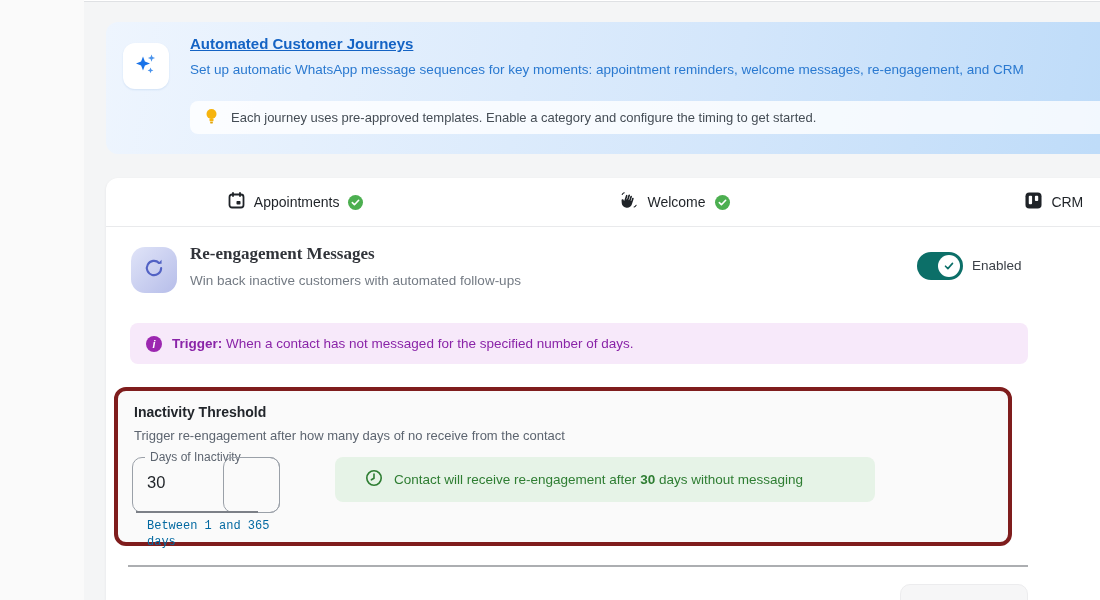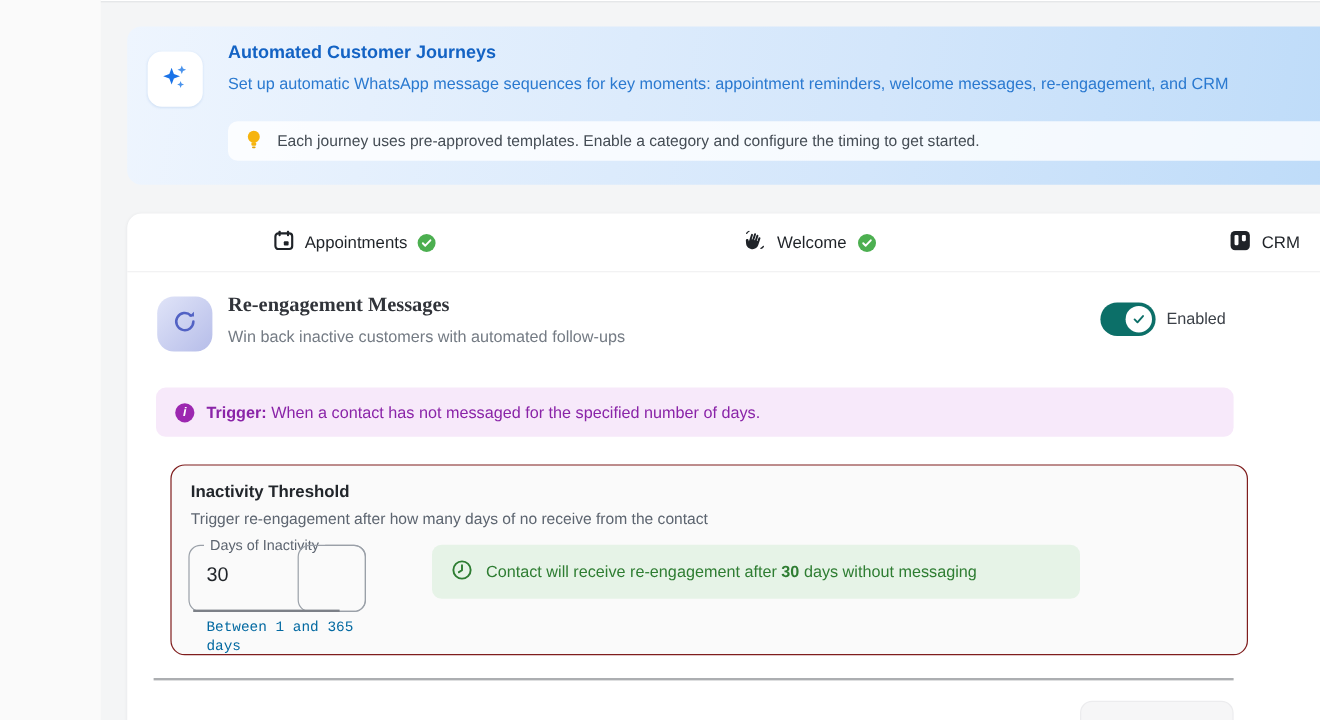--- a/index.html
+++ b/index.html
@@ -7,21 +7,21 @@
   .screen { position:relative; width:1100px; height:600px; overflow:hidden; background:#fafafa; }
   .main-area { position:absolute; left:84px; top:0; right:0; bottom:0; background:#f4f5f6; }
   .top-strip { position:absolute; left:0; right:0; top:0; height:2px; background:#ffffff; border-bottom:1px solid #dfe1e4; }
 
   
   .banner { position:absolute; left:106px; top:22px; width:1138px; height:132px; border-radius:12px;
             background:linear-gradient(100deg,#eef5fe 0%,#d3e6fb 55%,#b7d8f8 100%); }
   .banner-icon-box { position:absolute; left:17px; top:21px; width:46px; height:46px; background:#fff;
                      border-radius:12px; display:flex; align-items:center; justify-content:center;
                      box-shadow:0 1px 2px rgba(21,101,192,.12); }
-  .banner-title { position:absolute; left:84px; top:13px; font-size:15px; font-weight:700; color:#1463c4; }
+  .banner-title { position:absolute; left:84px; top:13px; font-size:15px; font-weight:700; color:#1463c4;text-decoration:underline; }
   .banner-sub { position:absolute; left:84px; top:40px; font-size:13.5px; color:#2a79d0; white-space:nowrap; }
   .banner-tip { position:absolute; left:84px; top:79px; width:1030px; height:33px; background:rgba(255,255,255,.8);
                 border-radius:8px; display:flex; align-items:center; gap:12px; padding:0 14px;
                 color:#454d55; font-size:13px; white-space:nowrap; }
 
   
   .card { position:absolute; left:106px; top:178px; width:1138px; height:422px; background:#fff;
           border-radius:12px 12px 0 0; box-shadow:0 1px 3px rgba(16,24,40,.07); }
   .tabs { display:flex; height:49px; border-bottom:1px solid #e9eaec; border-radius:12px 12px 0 0; overflow:hidden; }
   .tab { flex:1; display:flex; align-items:center; justify-content:center; gap:9px; font-size:14px;
@@ -44,38 +44,38 @@
   .toggle-label { position:absolute; left:866px; top:80px; font-size:13.5px; color:#3c4148; }
 
   .trigger { position:absolute; left:24px; top:145px; width:898px; height:41px; background:#f7e9fa;
              border-radius:8px; display:flex; align-items:center; gap:10px; padding:0 16px;
              color:#8a24a8; font-size:13.5px; }
   .trigger b { font-weight:700; }
   .info-dot { width:16px; height:16px; border-radius:50%; background:#9c27b0; color:#fff; font-size:10.5px;
               font-weight:700; display:flex; align-items:center; justify-content:center; flex:0 0 auto;
               font-style:italic; }
 
-  .threshold { position:absolute; left:36px; top:209px; width:898px; height:159px; background:#fafafa;
-               border:1px solid #7f1d1d; border-radius:12px; }
+  .threshold { position:absolute; left:8px; top:209px; width:898px; height:159px; background:#fafafa;
+               border:4px solid #7f1d1d; border-radius:12px; }
   .th-title { position:absolute; left:16px; top:13px; font-size:14px; font-weight:600; color:#22262b; }
   .th-desc { position:absolute; left:16px; top:37px; font-size:13px; color:#5d6570; }
 
   .field { position:absolute; left:14px; top:66px; width:148px; height:56px; border:1px solid #9aa0a8;
            border-radius:10px; background:#fafafa; }
   .field-label { position:absolute; left:12px; top:-8px; background:#fafafa; padding:0 5px;
                  font-size:12px; color:#5d6570; white-space:nowrap; }
   .field-input { position:absolute; left:14px; top:15px; width:90px; border:none; background:transparent;
                  font-family:"Liberation Sans", sans-serif; font-size:16.5px; color:#1f2328; outline:none; }
   .field-stepper { position:absolute; right:-1px; top:-1px; bottom:-1px; width:57px;
                    border:1px solid #9aa0a8; border-radius:10px; }
   .field-underline { position:absolute; left:3px; bottom:-1px; width:122px; height:2px; background:#7c8087; }
   .helper { position:absolute; left:29px; top:127px; font-size:12px; color:#0369a1; line-height:16px;font-family:Liberation Mono, monospace; }
 
   .green-info { position:absolute; left:217px; top:66px; width:540px; height:45px; background:#e6f3e7;
-                border-radius:8px; display:flex; align-items:center; gap:11px; padding:0 16px;
+                border-radius:8px; display:flex; align-items:center; gap:11px; padding:0 30px;
                 color:#2e7d32; font-size:13.5px; white-space:nowrap; }
   .green-info b { font-weight:700; }
 
   .divider { position:absolute; left:22px; top:387px; width:900px; height:2px; background:#acaeb1; }
   .bottom-btn { position:absolute; left:794px; top:406px; width:128px; height:36px; background:#f6f6f7;
                 border:1px solid #ececee; border-radius:10px; cursor:pointer; }
 </style>
 </head>
 <body>
 

